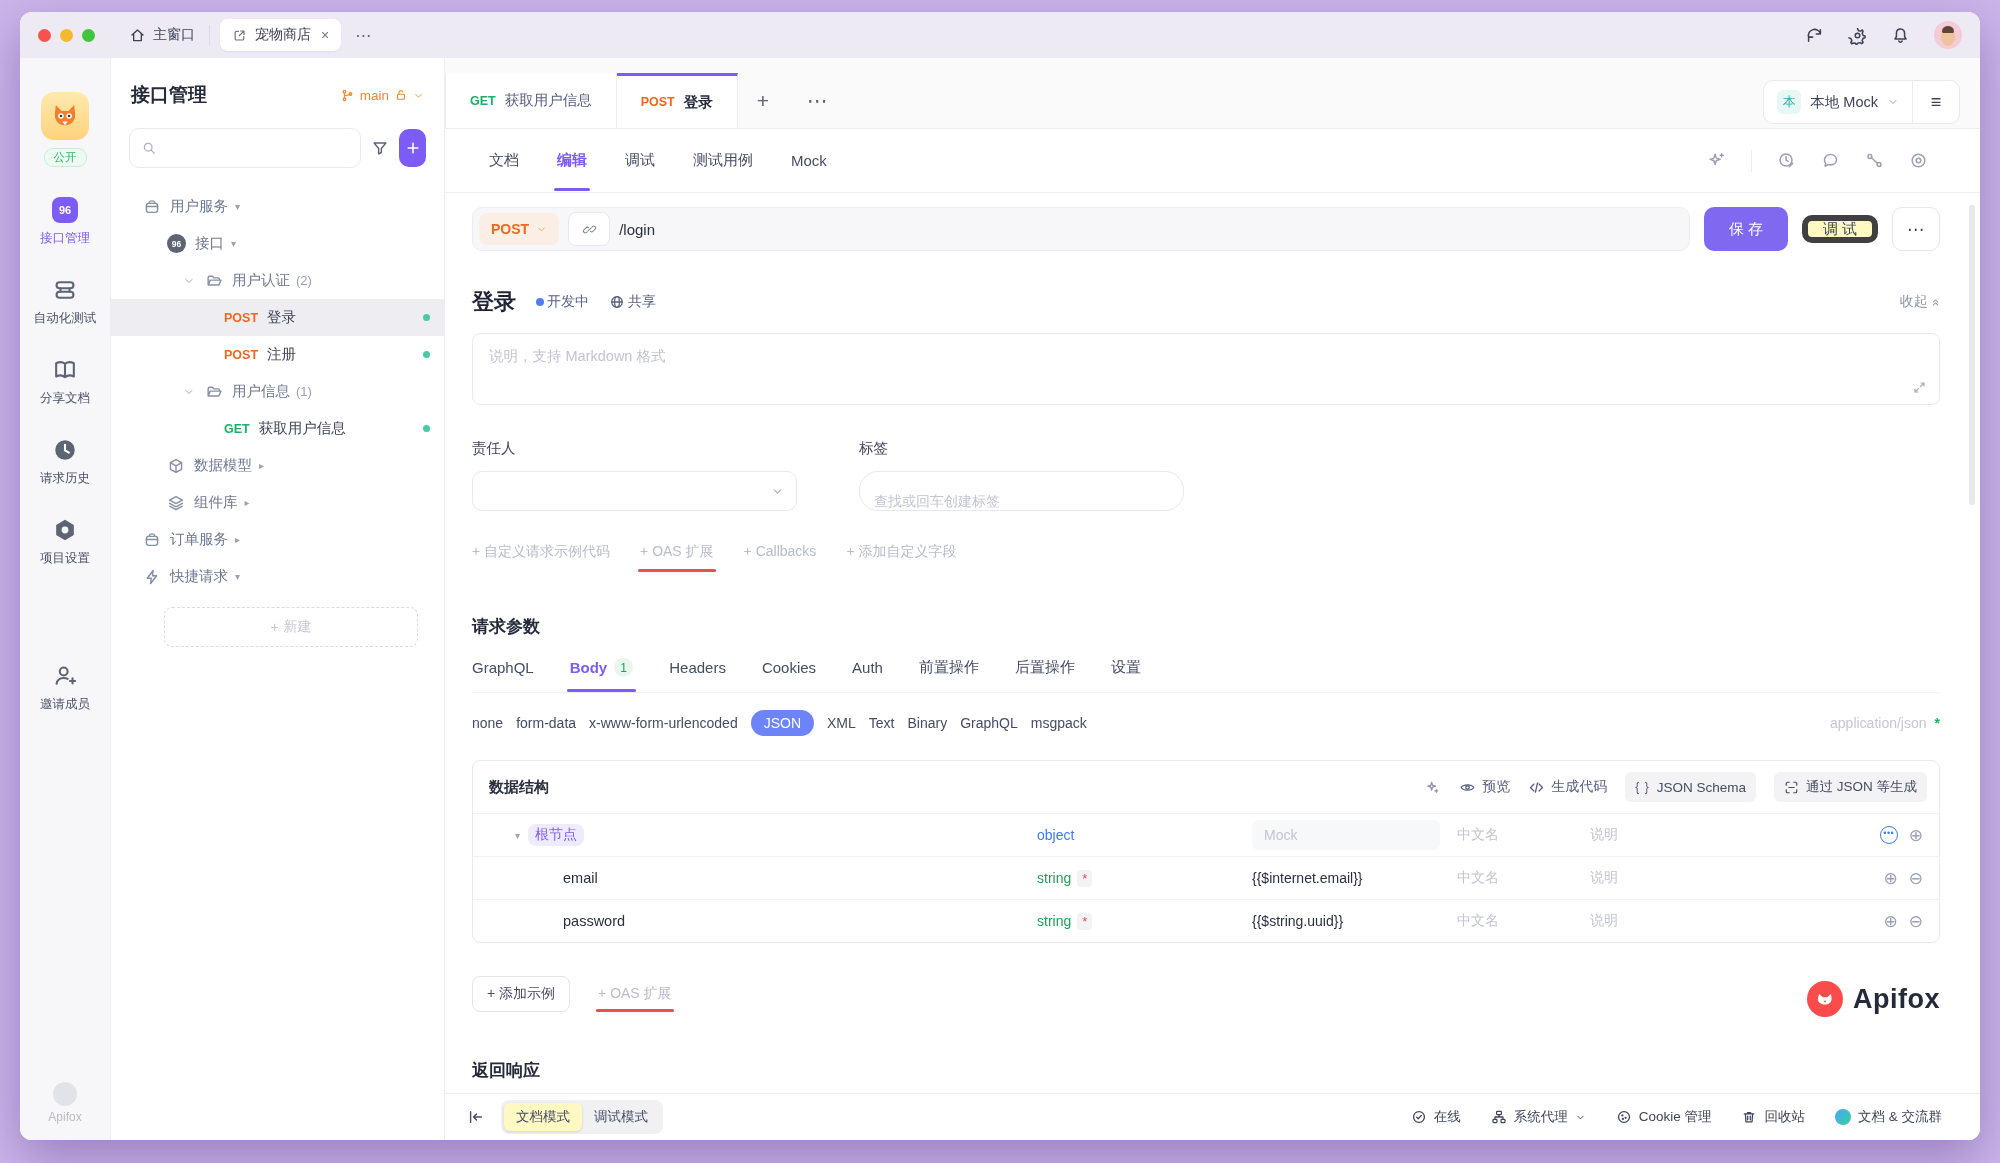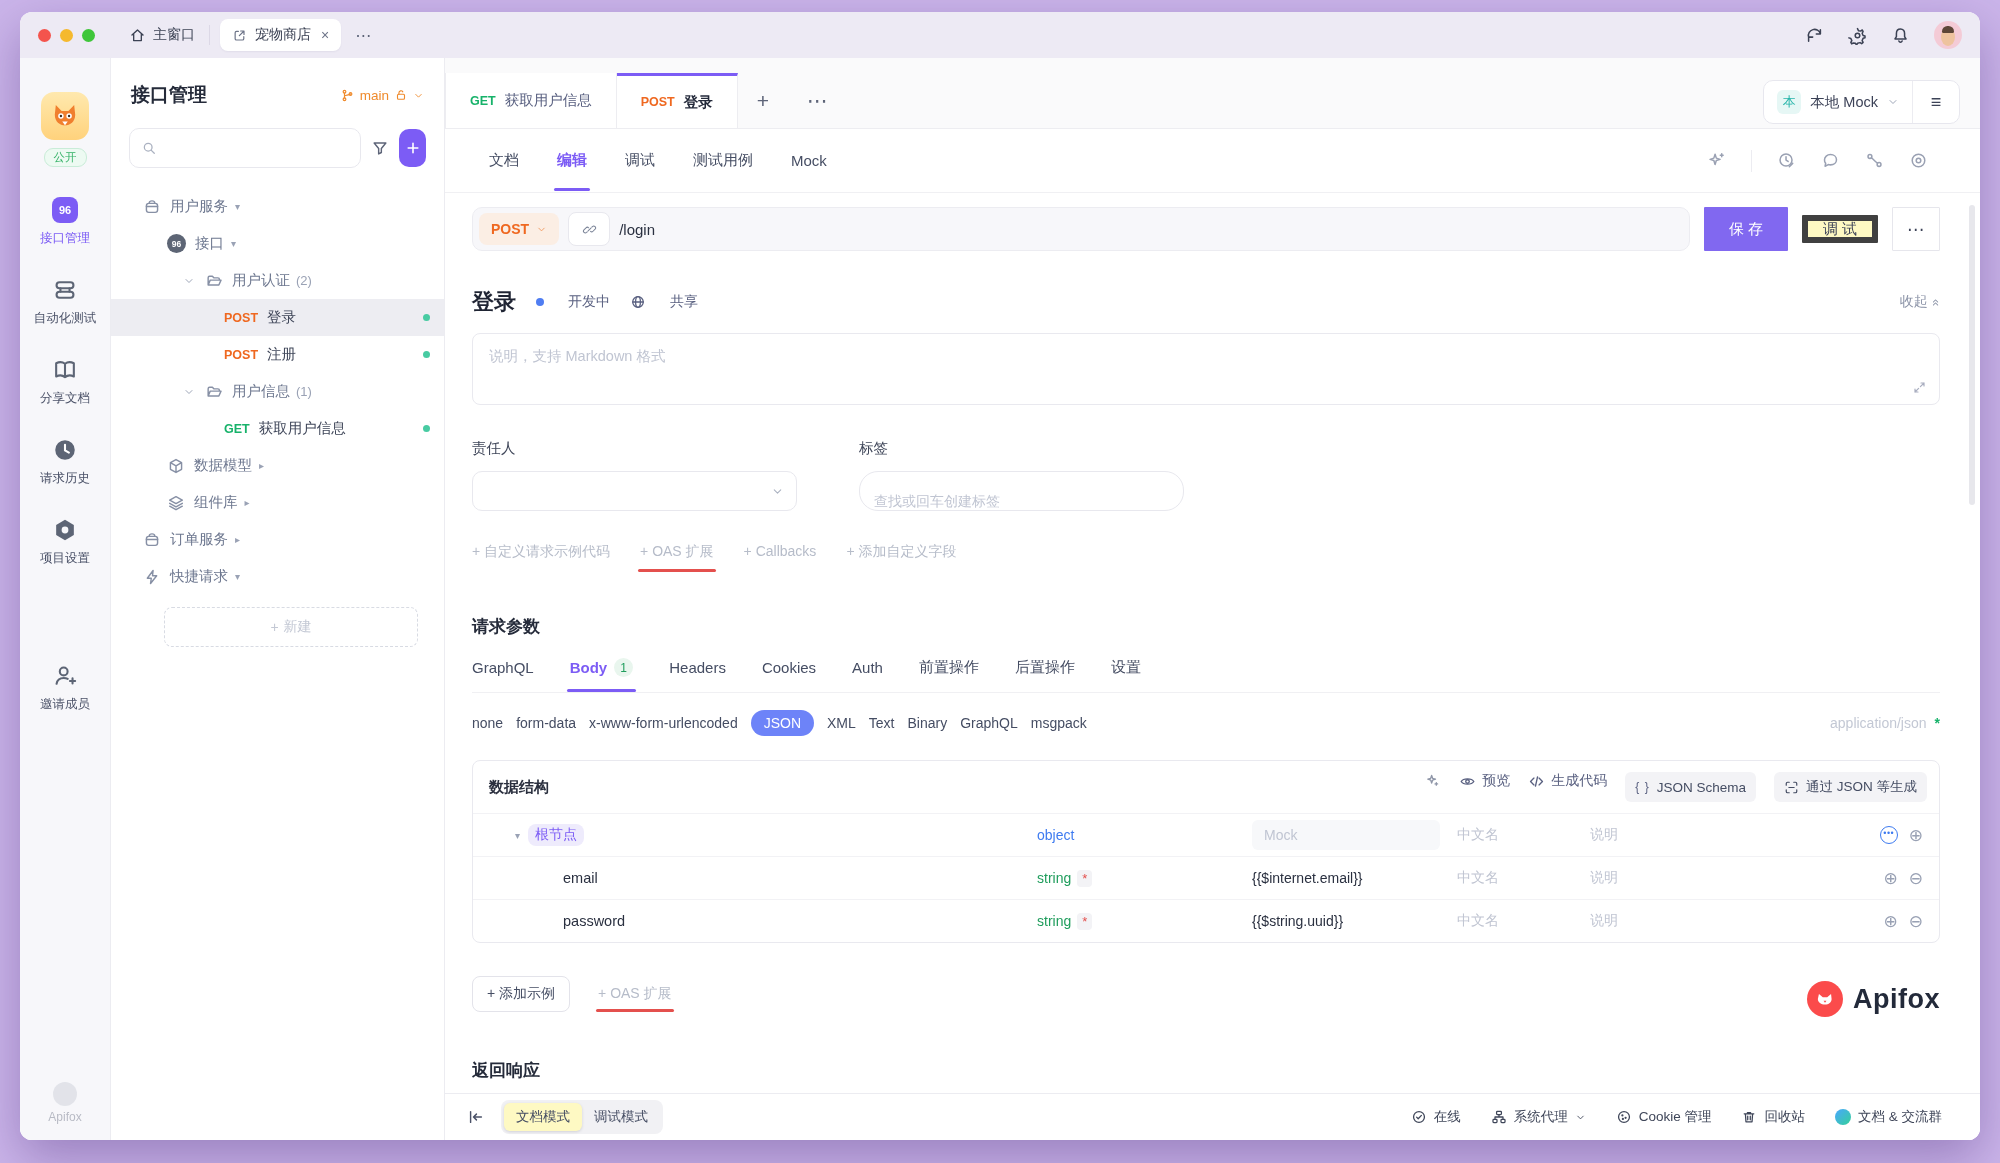--- a/index.html
+++ b/index.html
@@ -82,27 +82,27 @@
   .si-div{width:1px;height:22px;background:#ececf1}
   
   .main-scroll{flex:1;overflow:hidden;position:relative;padding:0 40px 0 27px}
   .scroll-thumb{position:absolute;right:5px;top:12px;width:6px;height:300px;background:#e7e7ec;border-radius:3px}
   .url-row{margin-top:14px;display:flex;gap:14px;align-items:center}
   .url-box{flex:1;height:44px;background:#f7f7fa;border:1px solid #ececf1;border-radius:10px;display:flex;align-items:center;padding:0 10px 0 6px;gap:9px;box-sizing:border-box}
   .post-pill{height:32px;background:#fbeee4;color:#ef6820;font-weight:700;border-radius:8px;padding:0 12px;display:flex;align-items:center;gap:7px;font-size:14px}
   .post-pill .pc{color:#f0975c;display:flex}
   .link-btn{width:40px;height:32px;background:#fff;border:1px solid #e8e8ee;border-radius:8px;display:flex;align-items:center;justify-content:center;color:#7b8498}
   .url-path{font-size:15px;color:#2a3040}
-  .btn{border-radius:1px;display:flex;align-items:center;justify-content:center;font-size:15px;box-sizing:border-box}
+  .btn{border-radius:10px;display:flex;align-items:center;justify-content:center;font-size:15px;box-sizing:border-box}
   .btn-save{width:84px;height:44px;background:#8168f0;color:#fff}
   .btn-debug{width:76px;height:28px;background:#fef9c3;border:6px solid #404040;color:#3c4257}
   .btn-more{width:48px;height:44px;background:#fff;border:1px solid #e6e6ec;color:#3c4257;font-size:17px;letter-spacing:1px}
   .doc-head{margin-top:36px;display:flex;align-items:center;gap:20px}
   .doc-title{font-size:22px;font-weight:700;color:#1f2433}
-  .st{display:flex;align-items:center;gap:24px;font-size:14px;color:#596080}
+  .st{display:flex;align-items:center;gap:3px;font-size:14px;color:#596080}
   .bdot{width:8px;height:8px;border-radius:50%;background:#4f7df2}
   .collapse{margin-left:auto;color:#8b93a7;font-size:14px;display:flex;align-items:center;gap:5px}
   .chev-up2{display:inline-block;transform:rotate(90deg);font-size:13px}
   .desc-box{margin-top:16px;height:72px;border:1px solid #e9e9ef;border-radius:8px;position:relative;padding:13px 16px;color:#c0c5d2;font-size:14.5px;box-sizing:border-box}
   .expand-ic{position:absolute;right:12px;bottom:9px;color:#a9aec0}
   .form-row{margin-top:34px;display:flex;gap:62px}
   .f-col{width:325px}
   .f-label{font-size:14.5px;color:#3f4659}
   .f-select{margin-top:13px;height:38px;border:1px solid #e8e8ee;border-radius:10px;display:flex;align-items:center;padding:0 12px;color:#aab1c0;justify-content:flex-end}
   .f-input{margin-top:13px;height:38px;border:1px solid #e8e8ee;border-radius:19px;display:flex;align-items:flex-end;padding:0 12px}
@@ -117,21 +117,21 @@
   .ptab.active{color:#7c5cf5;font-weight:600}
   .ptab.active::after{content:"";position:absolute;left:-3px;right:-3px;bottom:-15px;height:3px;background:#7c5cf5;border-radius:2px}
   .badge1{display:inline-flex;width:19px;height:19px;border-radius:50%;background:#e9f6ee;color:#1f9d5c;font-size:12px;align-items:center;justify-content:center;margin-left:7px;font-weight:400}
   .btypes{margin-top:17px;display:flex;gap:13px;align-items:center;font-size:14px;color:#454d63}
   .btype.json-on{background:#6d83f8;color:#fff;border-radius:14px;padding:5px 13px}
   .ctype{margin-left:auto;color:#c3c8d4;font-size:14px}
   .req-star{color:#17b26a;margin-left:8px;font-weight:700}
   .schema-panel{margin-top:24px;border:1px solid #e9e9ef;border-radius:8px}
   .sp-head{height:52px;display:flex;align-items:center;padding:0 12px 0 16px;gap:18px}
   .sp-title{font-size:15px;font-weight:600;color:#2a2f3e}
-  .sp-right{margin-left:auto;display:flex;align-items:flex-start;gap:18px}
+  .sp-right{margin-left:auto;display:flex;align-items:center;gap:18px}
   .sp-link{display:flex;gap:6px;align-items:center;color:#596080;font-size:14px}
   .sp-pill{height:30px;background:#f3f3f6;border-radius:6px;display:flex;align-items:center;padding:0 10px;gap:7px;font-size:13.5px;color:#454d63}
   .brace{font-size:12px;color:#596080;letter-spacing:1px}
   .srow{height:42px;display:flex;align-items:center;border-top:1px solid #f2f2f5;padding-right:16px}
   .c-name{flex:1;display:flex;align-items:center;min-width:0}
   .c-name.root{padding-left:42px}
   .c-name.child{padding-left:90px}
   .root-pill{background:#eeebfc;color:#7c5cf5;border-radius:8px;padding:2px 7px;font-size:14px}
   .row-caret{color:#9aa2b5;font-size:10px;margin-right:8px}
   .fname{font-size:14.5px;color:#2a3040}

